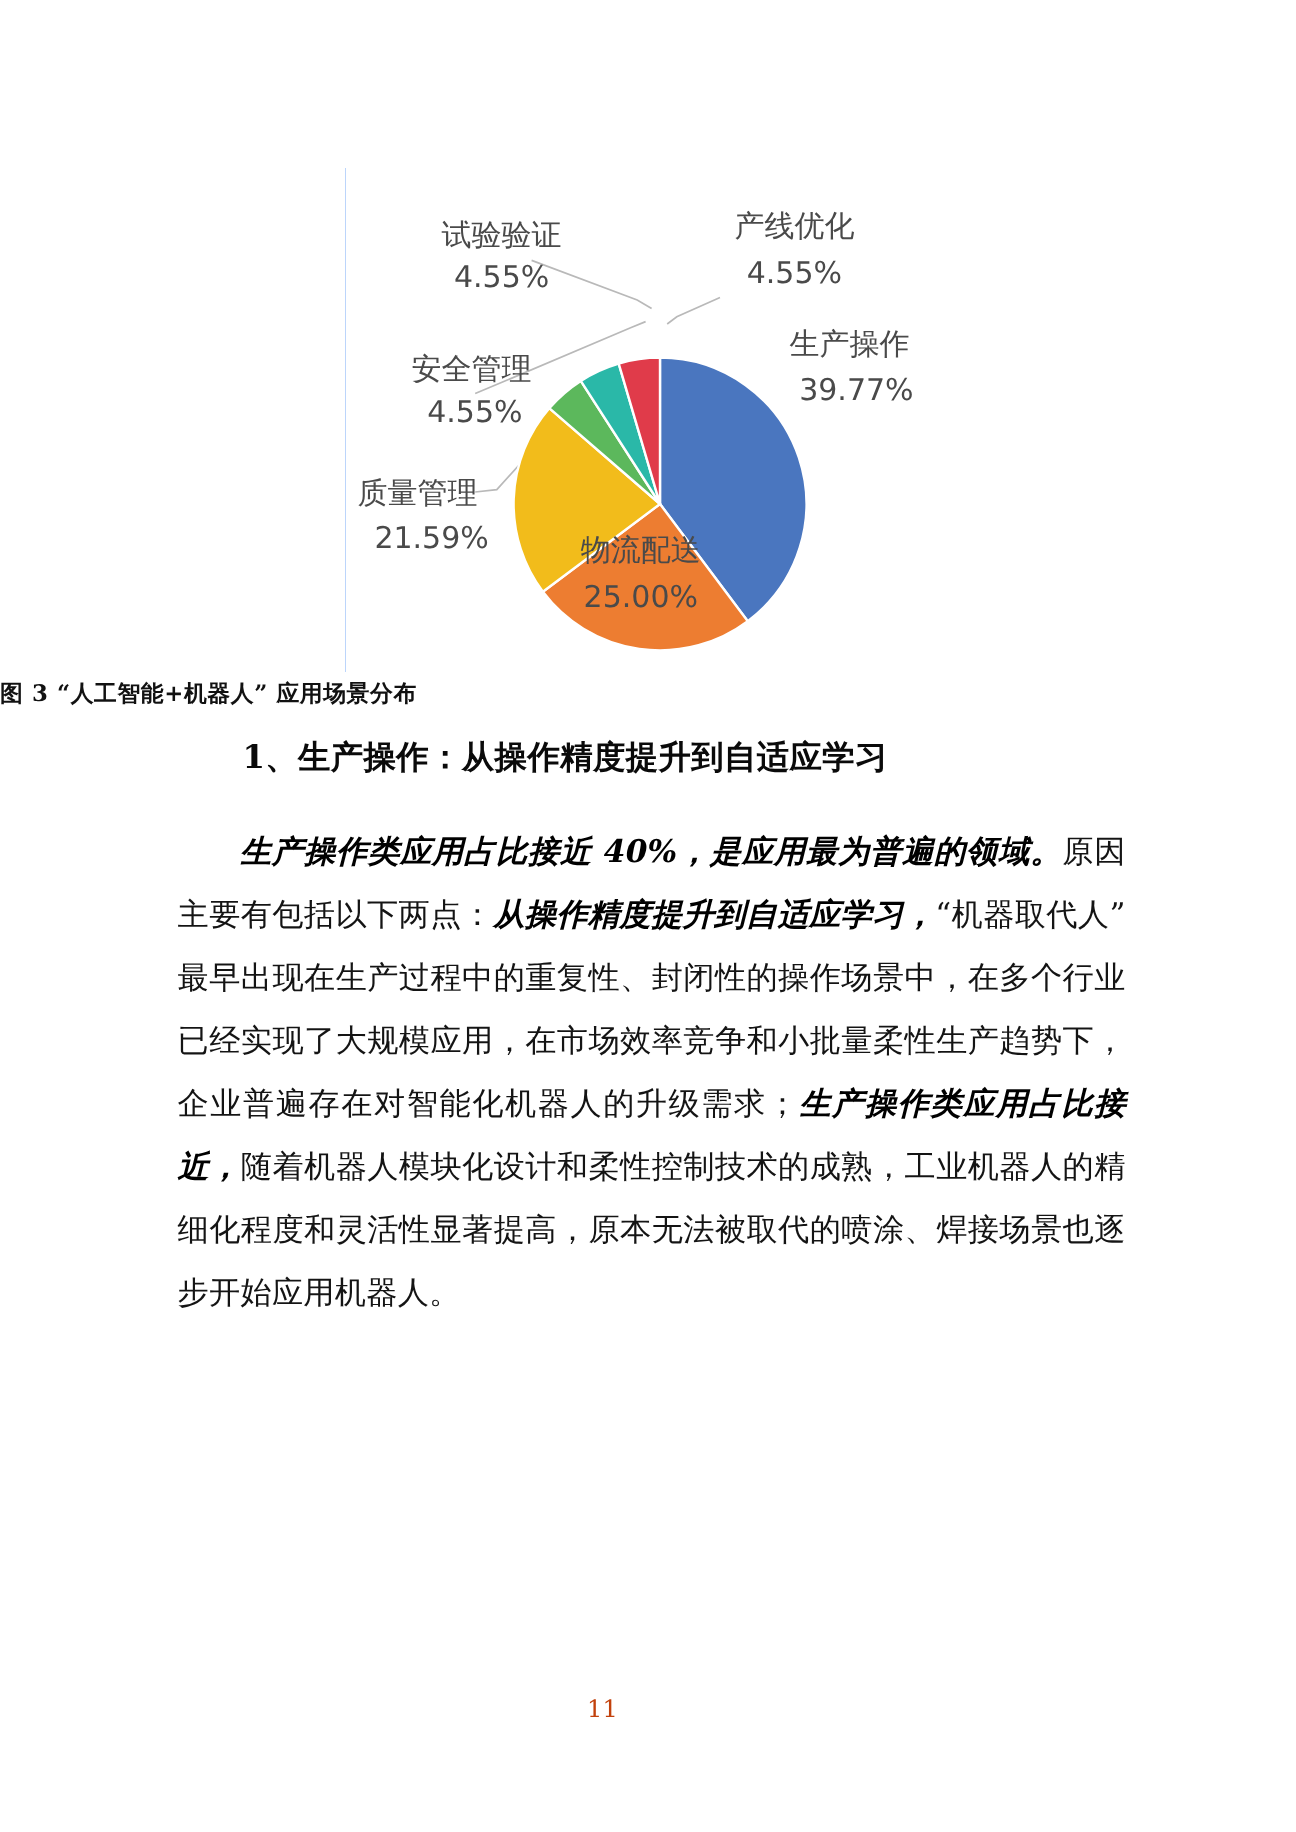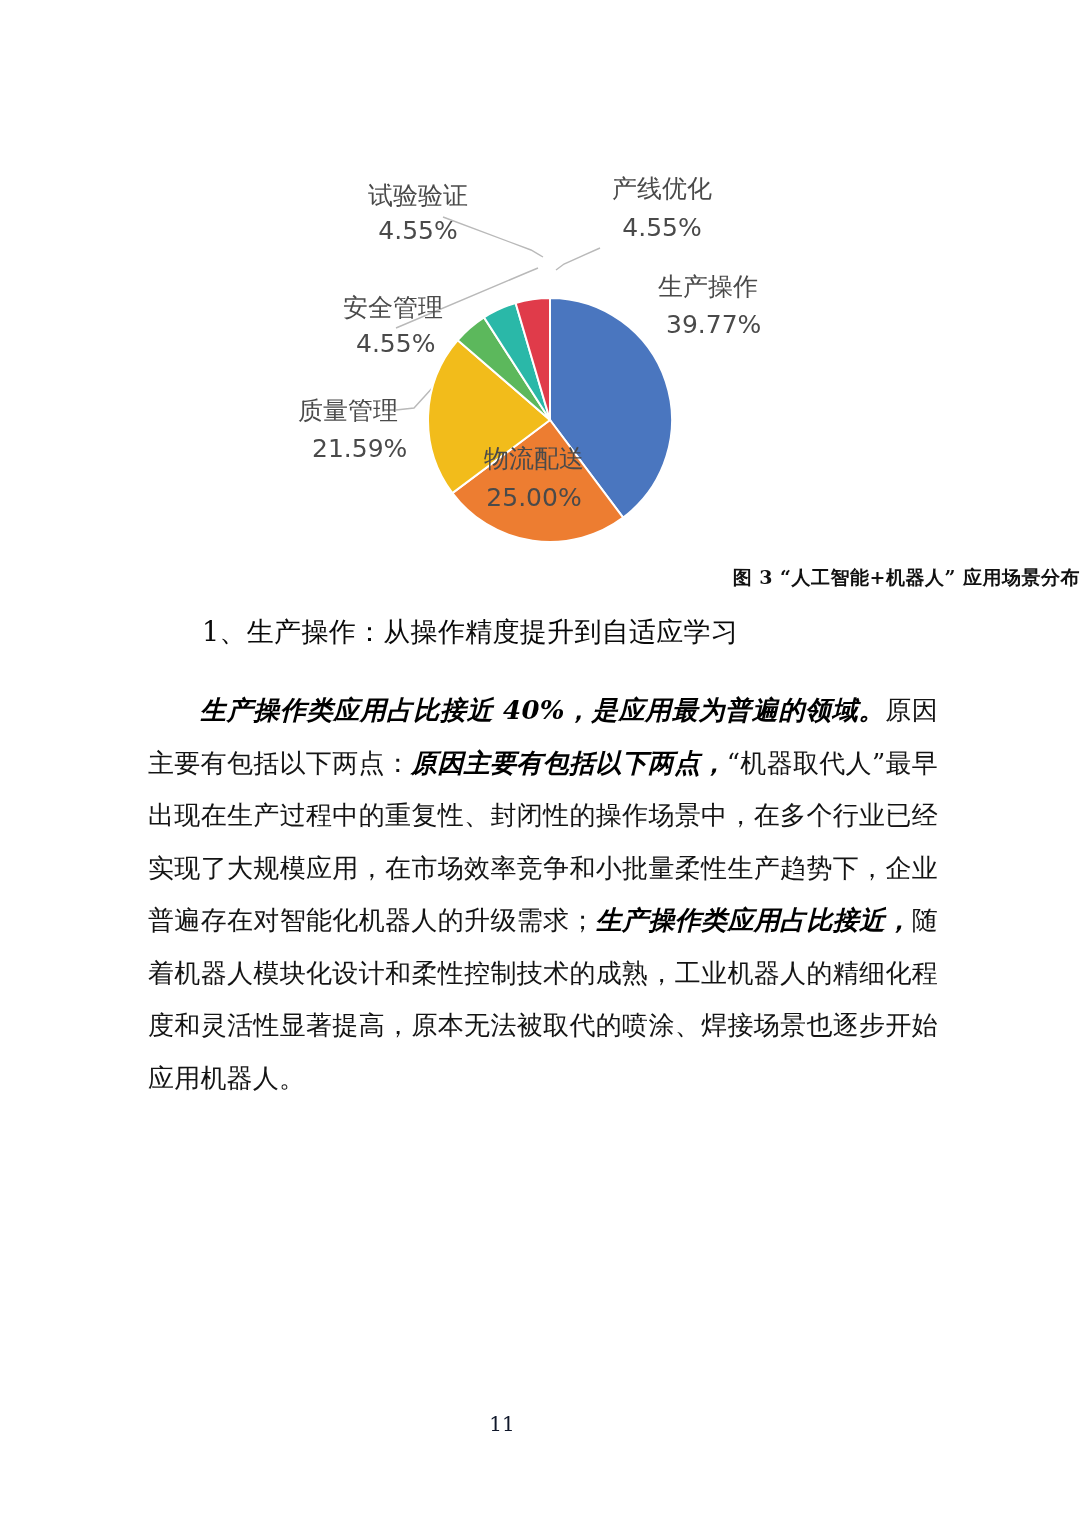--- a/index.html
+++ b/index.html
@@ -54,39 +54,39 @@
     stroke-width: 1.4;
     fill: none;
   }
 
   
   #figure-caption {
     position: absolute;
     left: 0;
     top: 565px;
     width: 1080px;
-    text-align: right;
+    text-align: left;
     font-family: "DejaVu Serif", "Liberation Serif", serif;
     font-weight: bold;
     font-size: 19px;
     letter-spacing: 0.5px;
     color: #111111;
   }
 
   
   #body-text {
     position: absolute;
     left: 148px;
     top: 605px;
     width: 790px;
   }
 
   .heading {
     font-family: "DejaVu Serif", "Liberation Serif", serif;
-    font-weight: normal;
+    font-weight: bold;
     font-size: 27px;
     line-height: 53px;
     text-indent: 54px;
     color: #0a0a0a;
     letter-spacing: 0.3px;
   }
 
   .para {
     font-family: "DejaVu Serif", "Liberation Serif", serif;
     font-size: 26px;
@@ -105,21 +105,21 @@
 
   
   #page-number {
     position: absolute;
     left: 0;
     top: 1412px;
     width: 1004px;
     text-align: center;
     font-family: "DejaVu Serif", "Liberation Serif", serif;
     font-size: 20px;
-    color: #0f172a;
+    color: #c2410c;
   }
 </style>
 </head>
 <body>
 
 <div id="page">
 
   <div id="figure-block">
     <svg id="pie-chart-svg" viewBox="0 0 507 420" xmlns="http://www.w3.org/2000/svg">
 
@@ -161,19 +161,19 @@
       <text class="pie-label-pct" x="378" y="193" text-anchor="start">39.77%</text>
     </svg>
   </div>
 
   <div id="figure-caption">图 3 “人工智能+机器人” 应用场景分布</div>
 
   <div id="body-text">
 
     <div class="heading">1、生产操作：从操作精度提升到自适应学习</div>
 
-    <p class="para"><b>生产操作类应用占比接近 40%，是应用最为普遍的领域。</b><span>原因主要有包括以下两点：</span><b>原因主要有包括以下两点，</b><span>“机器取代人”最早出现在生产过程中的重复性、封闭性的操作场景中，在多个行业已经实现了大规模应用，在市场效率竞争和小批量柔性生产趋势下，企业普遍存在对智能化机器人的升级需求；</span><b>生产操作类应用占比接近，</b><span>随着机器人模块化设计和柔性控制技术的成熟，工业机器人的精细化程度和灵活性显著提高，原本无法被取代的喷涂、焊接场景也逐步开始应用机器人。</span></p>
+    <p class="para"><b>生产操作类应用占比接近 40%，是应用最为普遍的领域。</b><span>原因主要有包括以下两点：</span><b>从操作精度提升到自适应学习，</b><span>“机器取代人”最早出现在生产过程中的重复性、封闭性的操作场景中，在多个行业已经实现了大规模应用，在市场效率竞争和小批量柔性生产趋势下，企业普遍存在对智能化机器人的升级需求；</span><b>生产操作类应用占比接近，</b><span>随着机器人模块化设计和柔性控制技术的成熟，工业机器人的精细化程度和灵活性显著提高，原本无法被取代的喷涂、焊接场景也逐步开始应用机器人。</span></p>
 
   </div>
 
   <div id="page-number">11</div>
 
 </div>
 
 </body></html>

